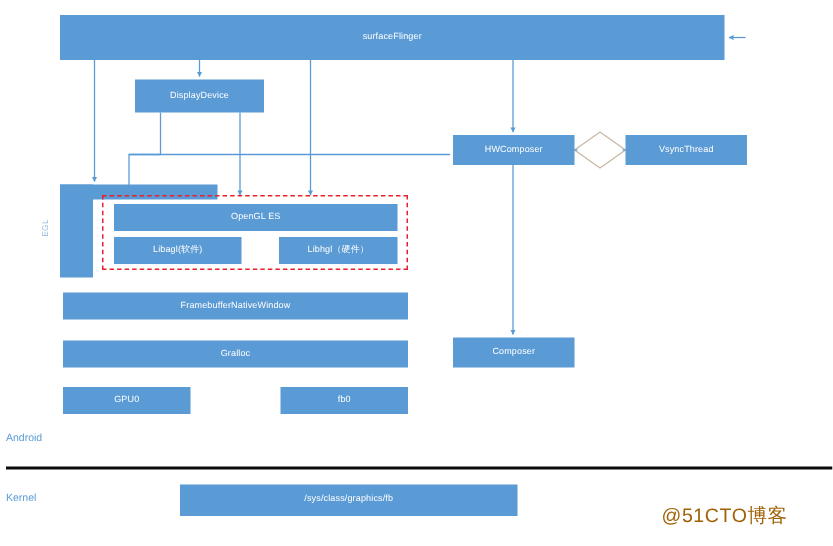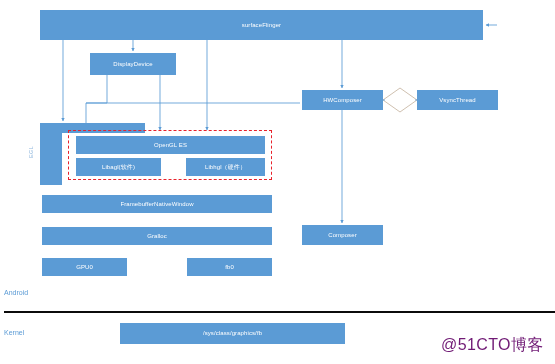--- a/index.html
+++ b/index.html
@@ -53,22 +53,22 @@
     font-size:7px;
     white-space:nowrap;
   }
   .divider{
     position:absolute;
     background:#0b0b0b;
     height:2.4px;
   }
   .watermark{
     position:absolute;
-    color:#701a75;
-    font-size:16px;
+    color:#a16207;
+    font-size:13px;
     white-space:nowrap;
     letter-spacing:.4px;
   }
   svg.lines{position:absolute;left:0;top:0;width:555px;height:364px;pointer-events:none;}
   .ln{stroke:#5b9bd5;stroke-width:.85;fill:none;}
   .dia{stroke:#c9b9a6;stroke-width:.9;fill:none;}
 </style>
 </head>
 <body>
 

